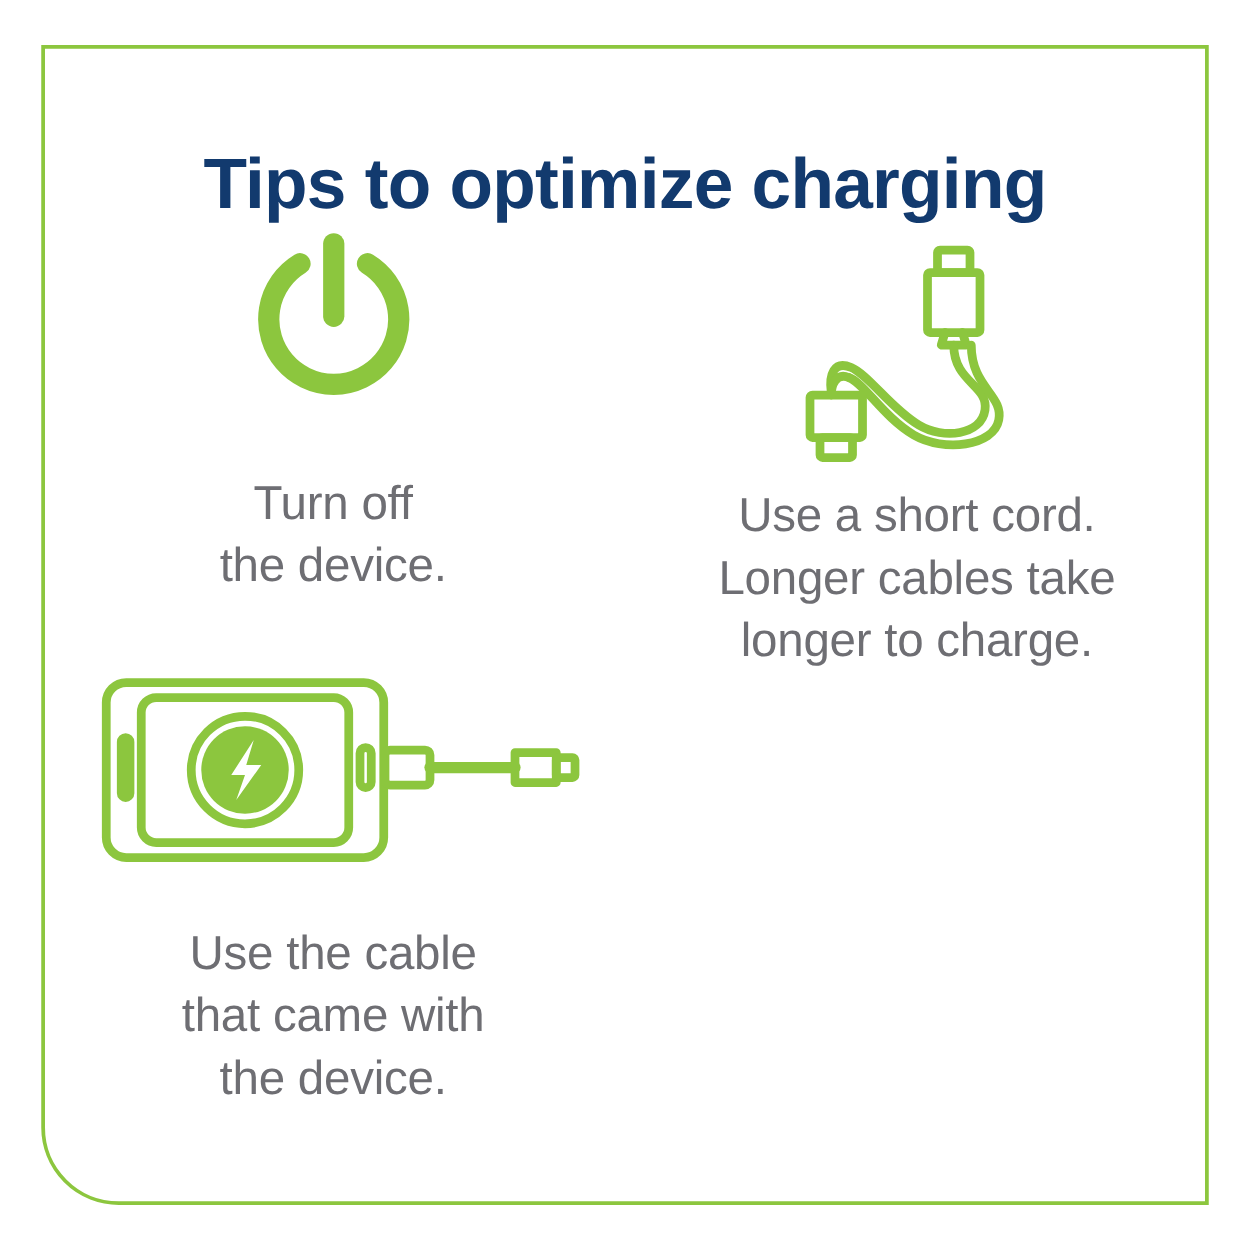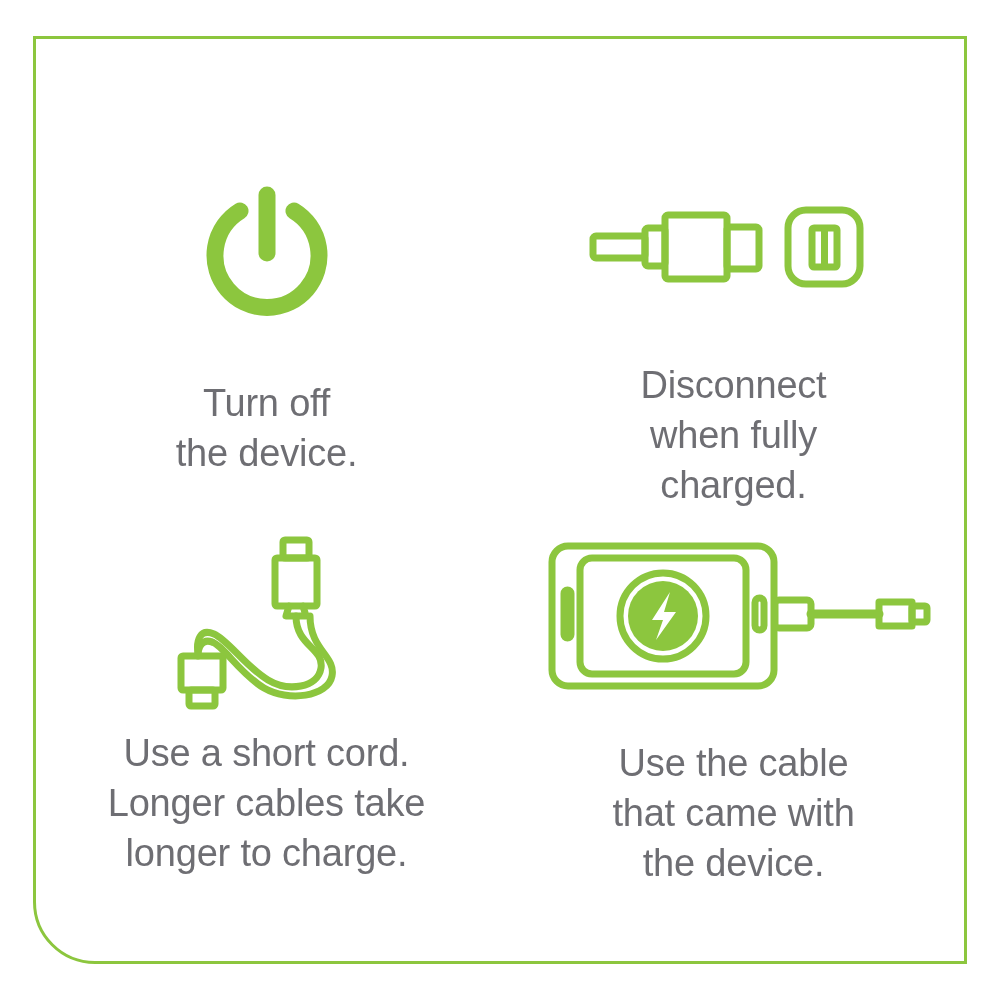--- a/index.html
+++ b/index.html
@@ -100,59 +100,35 @@
 
   svg { display: block; overflow: visible; }
 </style>
 </head>
 <body>
 
 <div id="infographic">
 
   <div class="frame"></div>
 
+  <h1 class="title">Tips to optimize charging</h1>
 
   <div class="tips-grid">
 
     <div class="tip tip-1">
       <div class="tip-icon">
         <svg width="136" height="140" viewBox="0 0 136 140" aria-hidden="true">
           <path d="M 41 24 A 52 52 0 1 0 95 24" fill="none" stroke="#8CC63E" stroke-width="17" stroke-linecap="round"></path>
           <line x1="68" y1="8" x2="68" y2="66" stroke="#8CC63E" stroke-width="17" stroke-linecap="round"></line>
         </svg>
       </div>
       <div class="tip-caption">Turn off
 the device.</div>
     </div>
 
-    <div class="tip tip-2">
-      <div class="tip-icon">
-        <svg width="290" height="100" viewBox="0 0 290 100" aria-hidden="true">
-          <g fill="none" stroke="#8CC63E" stroke-width="7" stroke-linejoin="round" stroke-linecap="round">
-
-            <rect x="4" y="38" width="52" height="22" rx="3"></rect>
-
-            <rect x="56" y="30" width="20" height="38" rx="3"></rect>
-
-            <rect x="76" y="17" width="62" height="64" rx="3"></rect>
-
-            <rect x="138" y="29" width="32" height="42" rx="3"></rect>
-
-            <rect x="199" y="12" width="72" height="74" rx="18"></rect>
-
-            <rect x="223" y="30" width="25" height="39" rx="2"></rect>
-
-            <line x1="235.5" y1="32" x2="235.5" y2="67"></line>
-          </g>
-        </svg>
-      </div>
-      <div class="tip-caption">Disconnect
-when fully
-charged.</div>
-    </div>
 
     <div class="tip tip-3">
       <div class="tip-icon">
         <svg width="182" height="172" viewBox="0 0 182 172" aria-hidden="true">
           <g fill="none" stroke="#8CC63E" stroke-width="7" stroke-linejoin="round" stroke-linecap="round">
 
             <rect x="107" y="4" width="26" height="18" rx="2"></rect>
 
             <rect x="99" y="22" width="42" height="48" rx="2"></rect>
 

